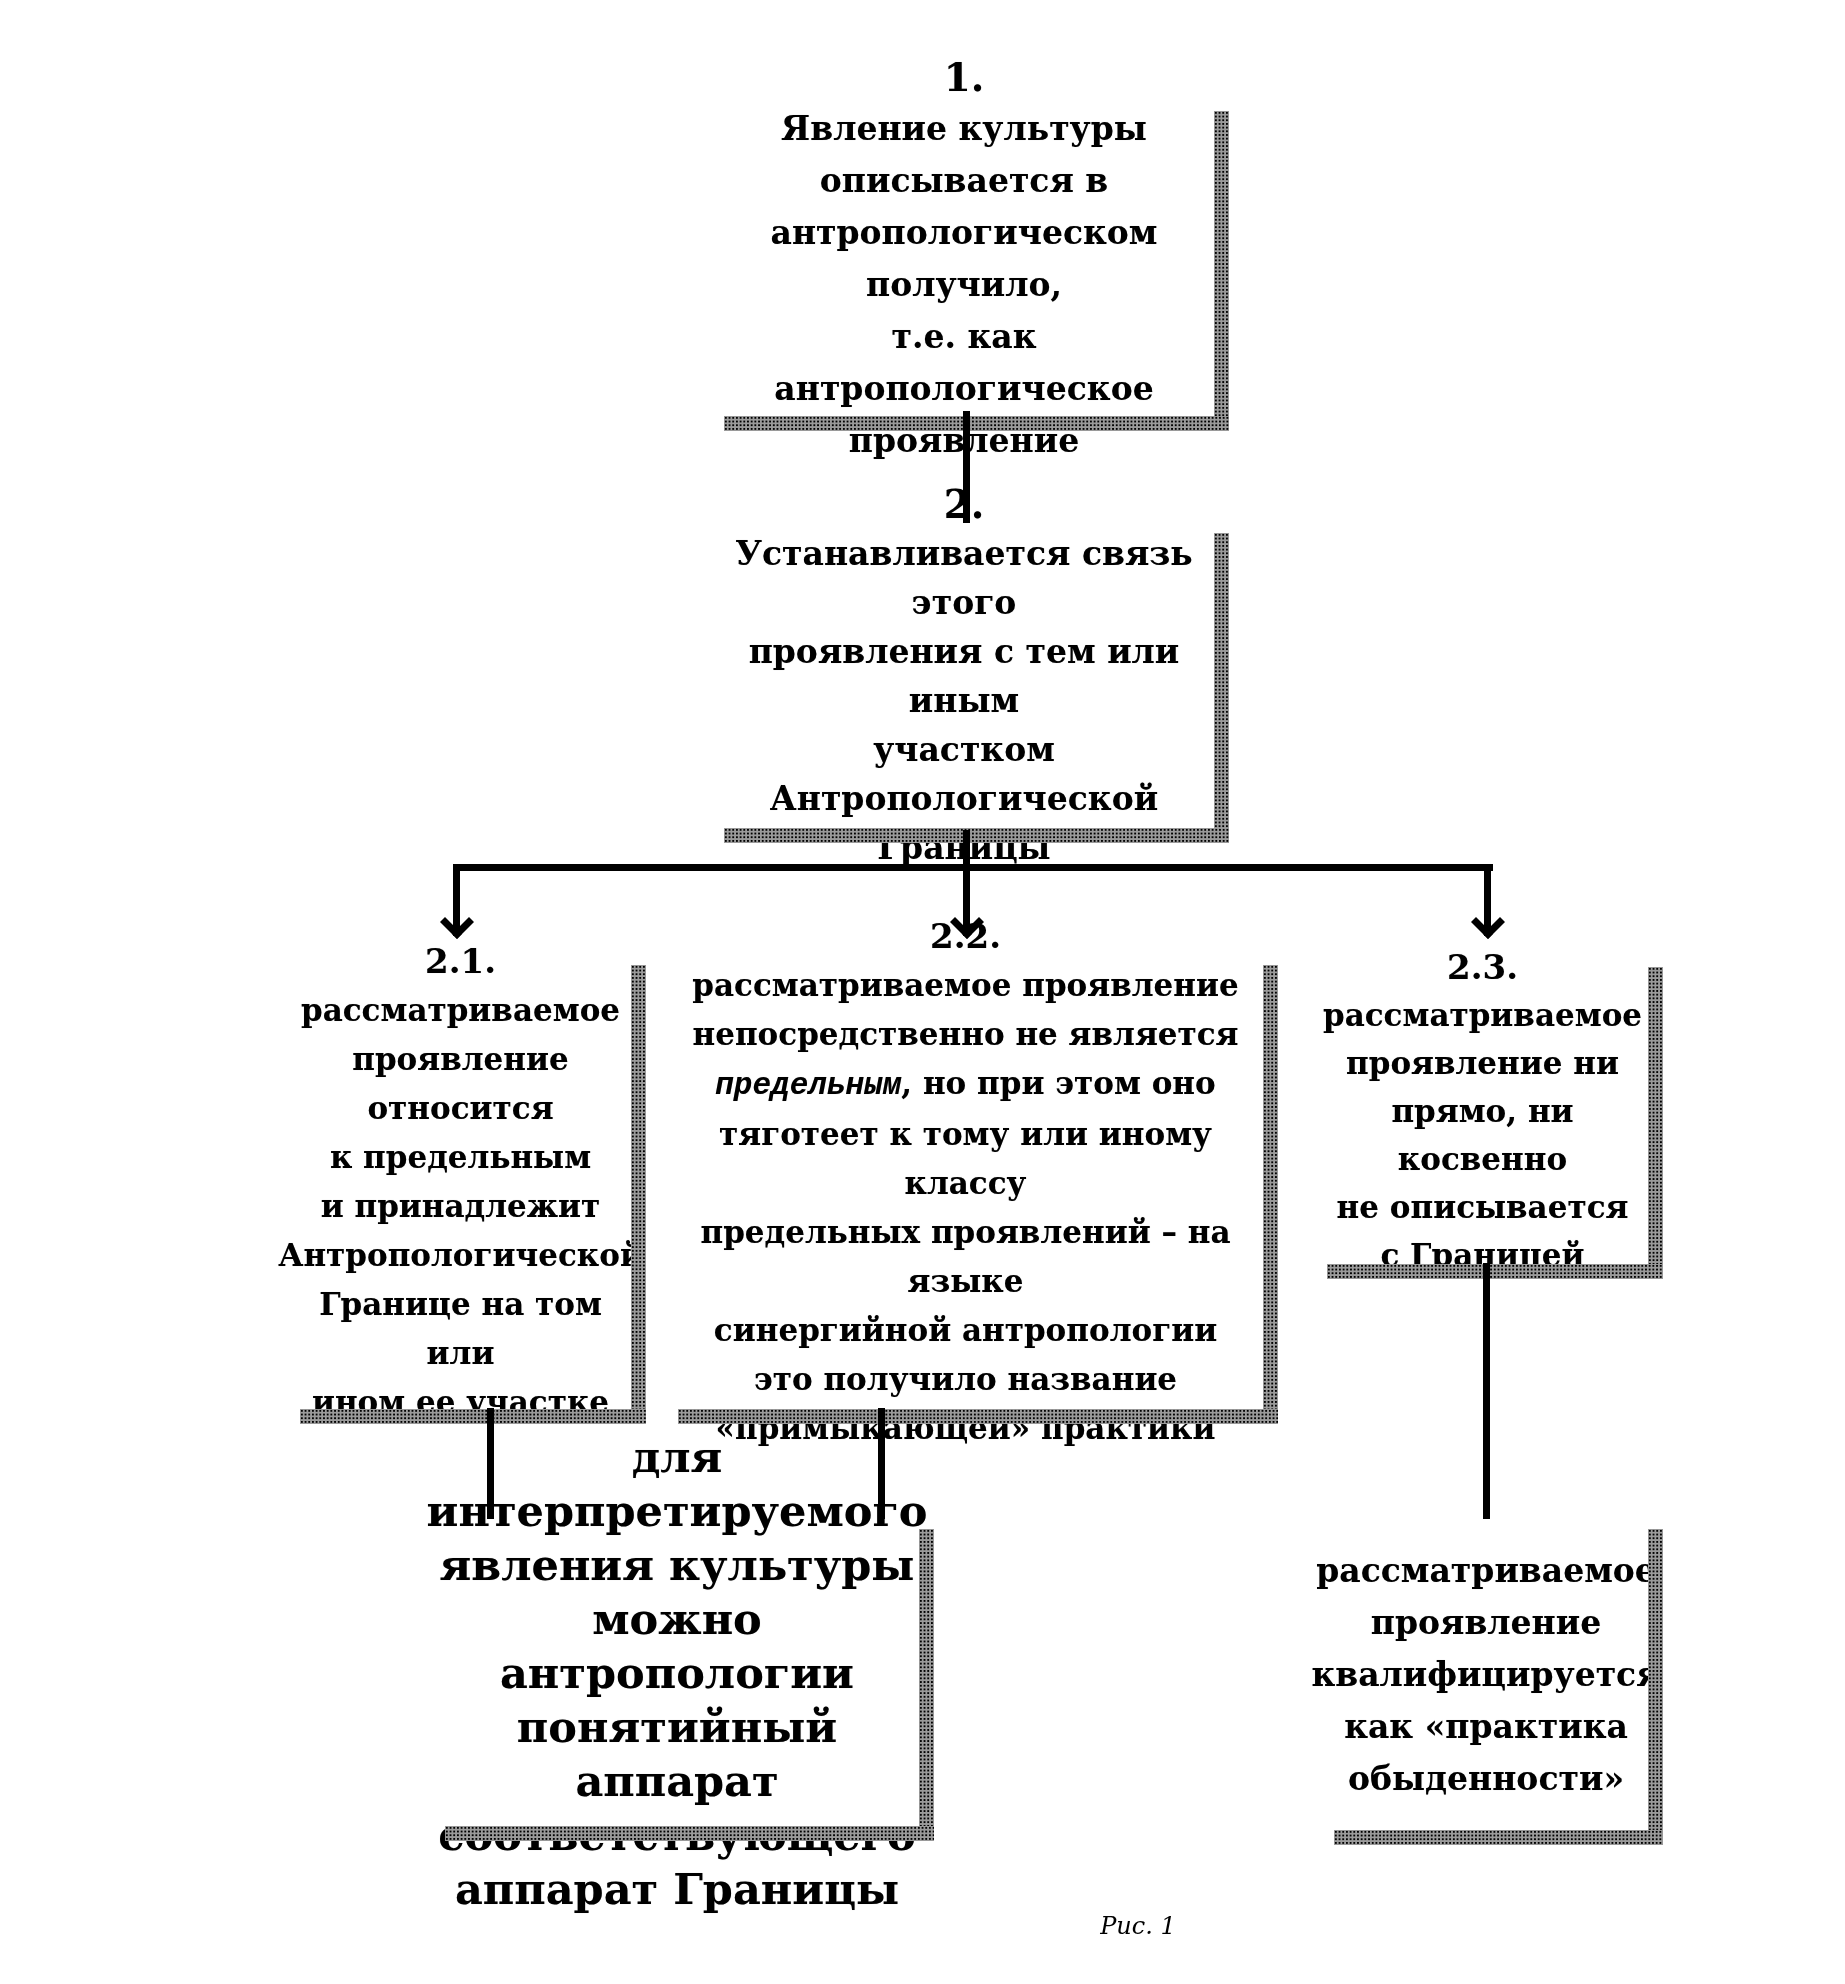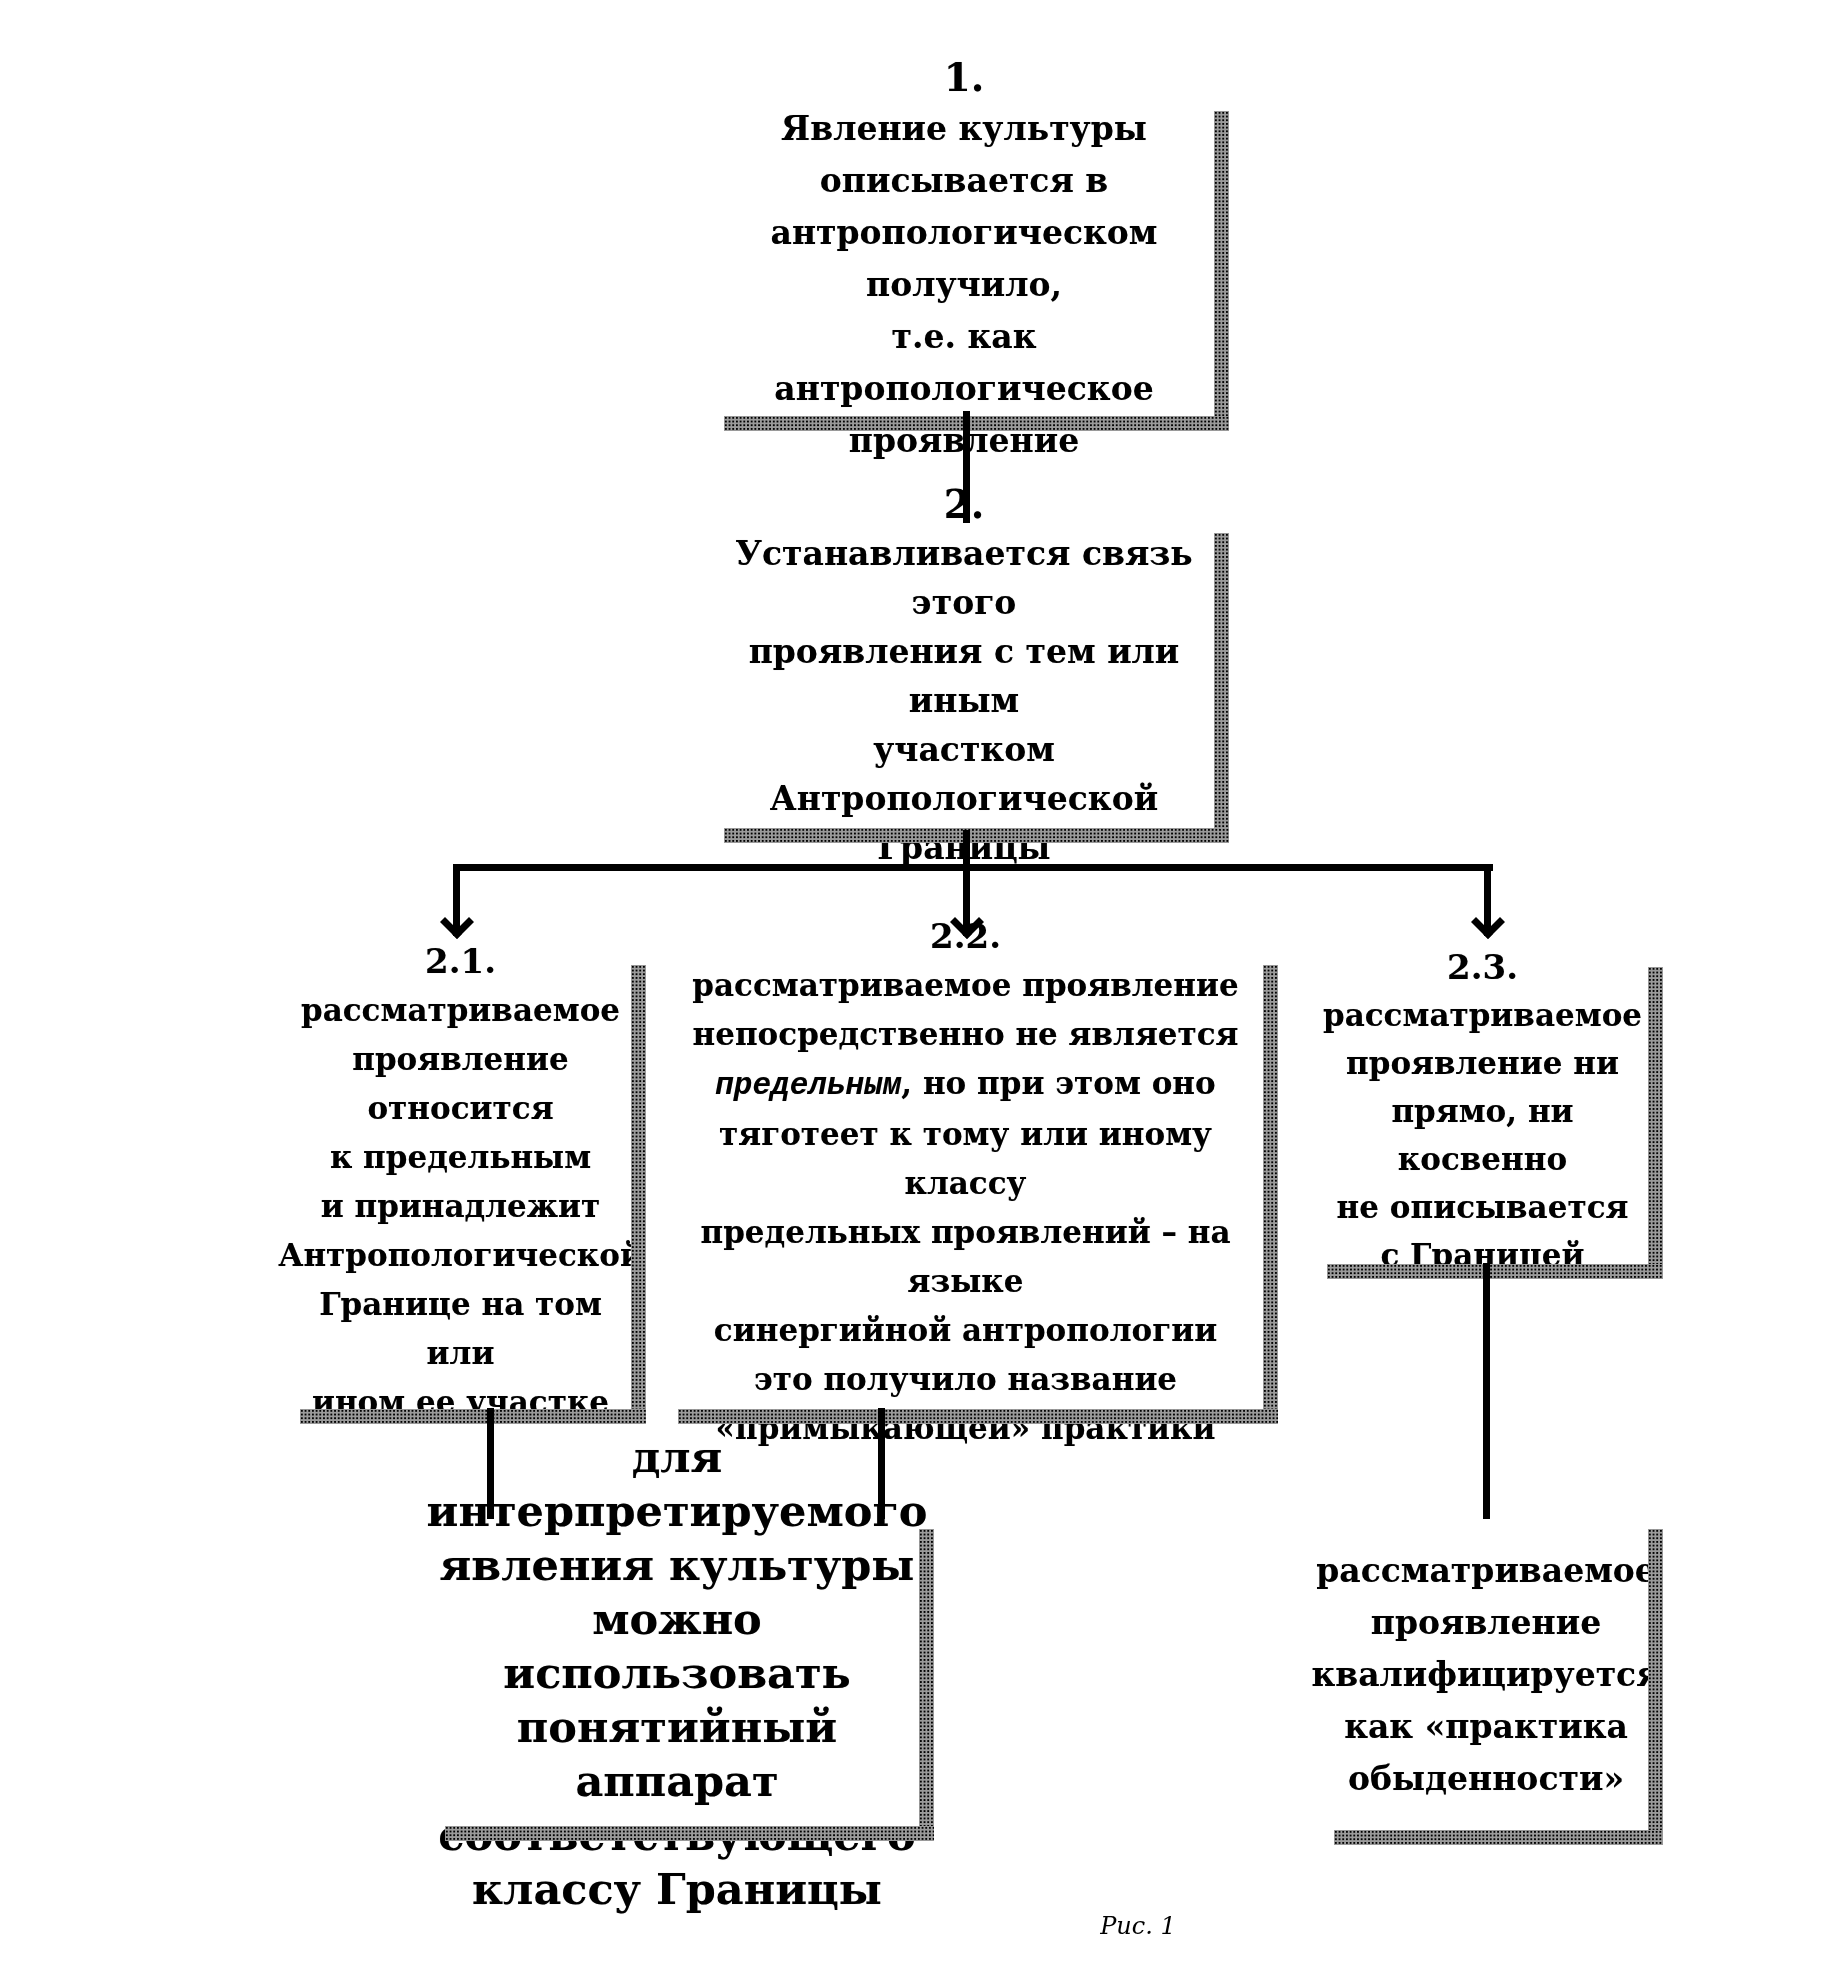--- a/index.html
+++ b/index.html
@@ -162,23 +162,23 @@
     <div class="line">с Границей</div>
   </div>
 
   <div class="vline c21"></div>
   <div class="vline c22"></div>
   <div class="vline c23"></div>
 
   <div class="box bl">
     <div class="line">для интерпретируемого</div>
     <div class="line">явления культуры можно</div>
-    <div class="line">использовать понятийный</div>
+    <div class="line">антропологии понятийный</div>
     <div class="line">аппарат соответствующего</div>
-    <div class="line">классу Границы</div>
+    <div class="line">аппарат Границы</div>
   </div>
 
   <div class="box br">
     <div class="line">рассматриваемое</div>
     <div class="line">проявление</div>
     <div class="line">квалифицируется</div>
     <div class="line">как «практика</div>
     <div class="line">обыденности»</div>
   </div>
 

